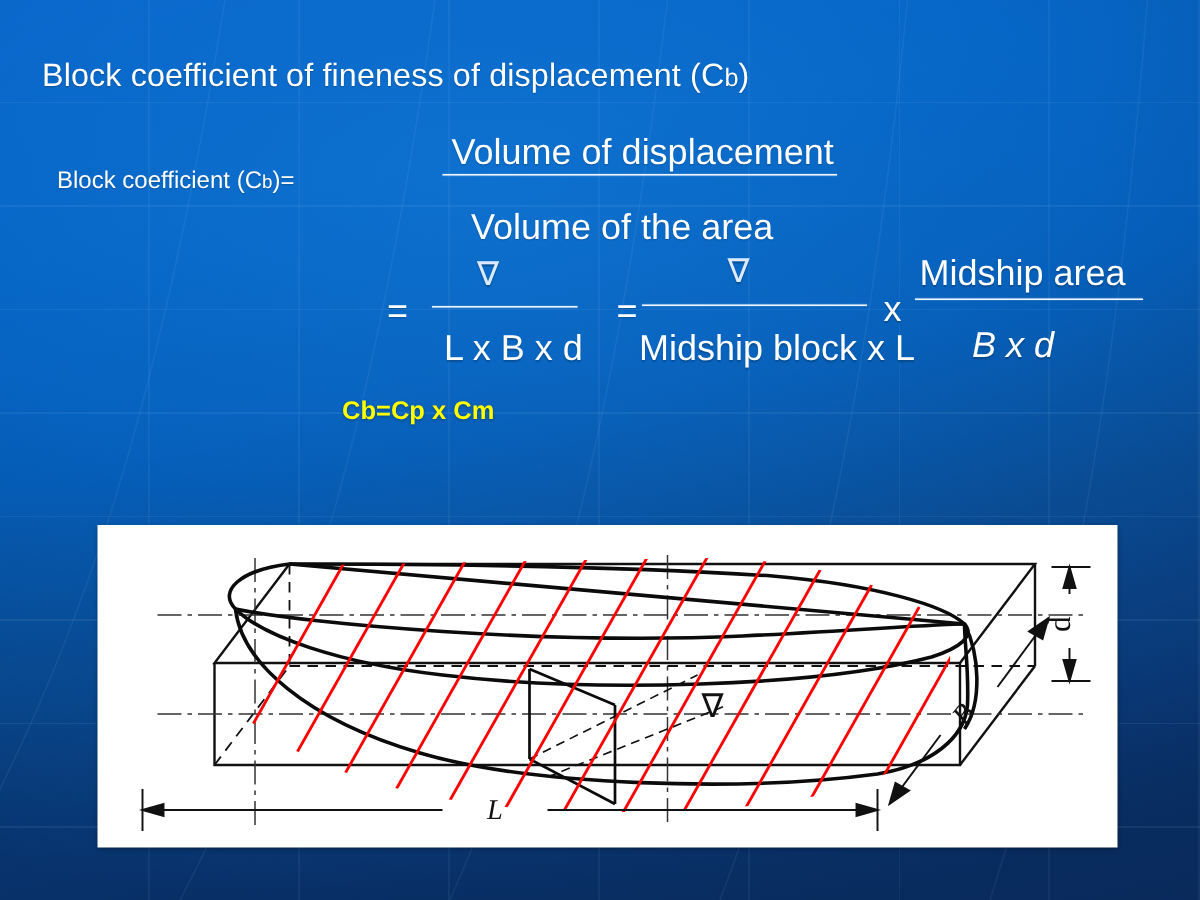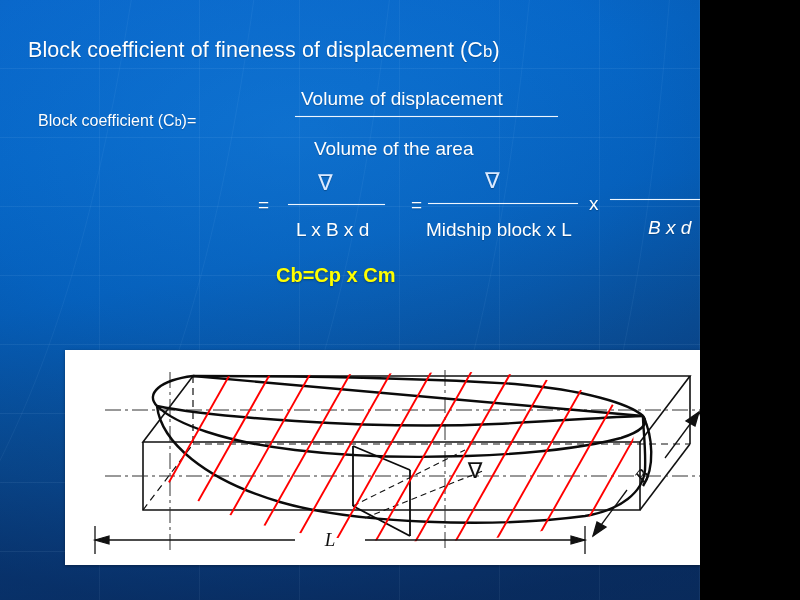--- a/index.html
+++ b/index.html
@@ -2,21 +2,21 @@
 <html><head>
 <meta charset="utf-8">
 <style>
   html, body {
     margin: 0;
     padding: 0;
     background: #000;
   }
   #slide {
     position: relative;
-    width: 700px;
+    width: 800px;
     height: 600px;
     overflow: hidden;
     font-family: "Liberation Sans", sans-serif;
     background:
       linear-gradient(160deg,
         #0668c9 0%,
         #0566c6 28%,
         #0460ba 48%,
         #08478f 70%,
         #0a3a76 85%,
@@ -96,21 +96,21 @@
     font-size: 16px;
     color: #ffffff;
     white-space: nowrap;
     text-shadow: 0 1px 1px rgba(0,0,0,0.22);
   }
 
   
   .num, .den, .op {
     position: absolute;
     color: #ffffff;
-    font-size: 19px;
+    font-size: 24px;
     white-space: nowrap;
     text-shadow: 0 1px 1px rgba(0,0,0,0.22);
   }
   .bar {
     position: absolute;
     height: 1px;
     background: #eef6ff;
     box-shadow: 0 0 1px rgba(255,255,255,0.5);
   }
   .nabla {
@@ -119,26 +119,25 @@
     font-size: 22px;
     line-height: 1;
     white-space: nowrap;
     text-shadow: 0 1px 1px rgba(0,0,0,0.25);
   }
 
   .yellow-eq {
     position: absolute;
     left: 228px;
     top: 264px;
-    font-size: 20px;
+    font-size: 17px;
     font-weight: bold;
     color: #ffff00;
     white-space: nowrap;
     text-shadow: 0 1px 2px rgba(0,0,0,0.35);
-    margin-left: 48px;
   }
 
   
   .figure-panel {
     position: absolute;
     left: 65px;
     top: 350px;
     width: 680px;
     height: 215px;
     background: #ffffff;
@@ -182,20 +181,21 @@
   <div class="nabla" style="left:318px; top:172px;">∇</div>
   <div class="bar" style="left:288px; top:204px; width:97px;"></div>
   <div class="den" style="left:296px; top:219px;">L x B x d</div>
 
   <div class="op" style="left:411px; top:194px;">=</div>
   <div class="nabla" style="left:485px; top:170px;">∇</div>
   <div class="bar" style="left:428px; top:203px; width:150px;"></div>
   <div class="den" style="left:426px; top:219px;">Midship block x L</div>
 
   <div class="op" style="left:589px; top:193px;">x</div>
+  <div class="num" style="left:613px; top:169px;">Midship area</div>
   <div class="bar" style="left:610px; top:199px; width:152px;"></div>
   <div class="den" style="left:648px; top:217px;font-style:italic;">B x d</div>
 
   <div class="yellow-eq">Cb=Cp x Cm</div>
 
   <div class="figure-panel">
     <svg viewBox="0 0 680 215">
       <defs>
         <clipPath id="hullClip">
           <path d="M 75 28 L 400 22 C 470 22, 520 36, 560 62

